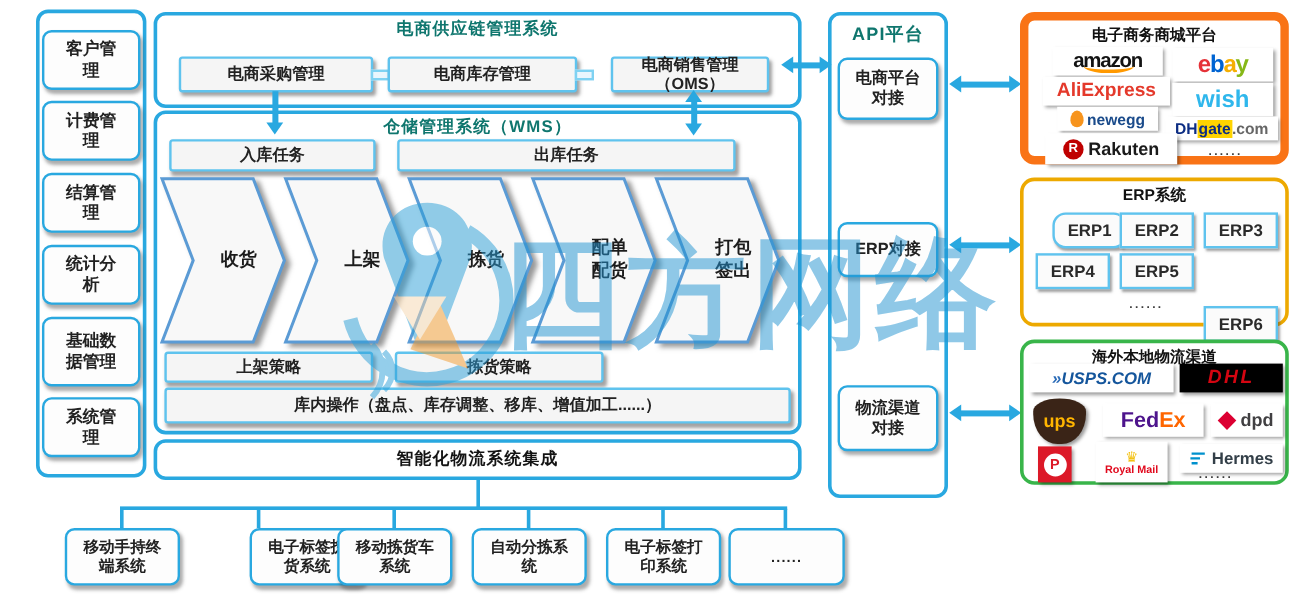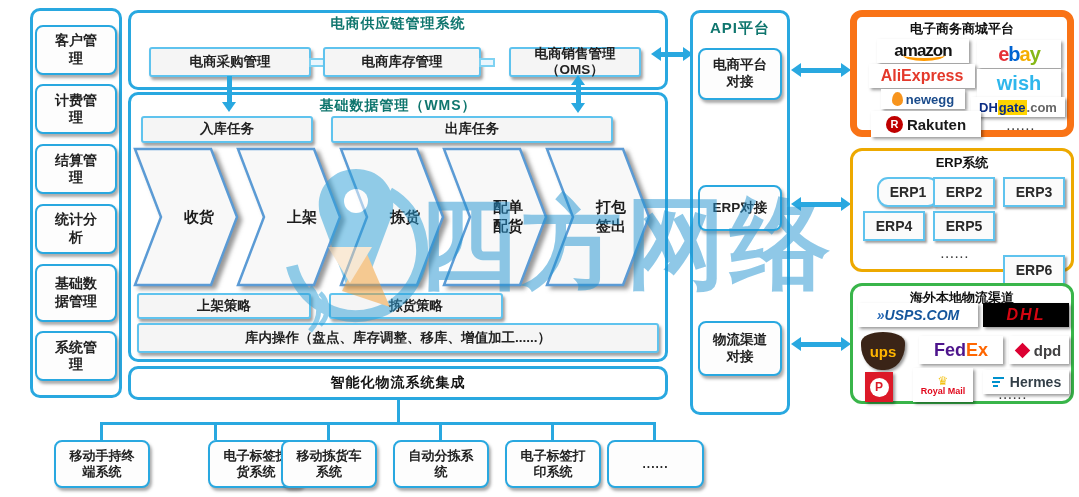--- a/index.html
+++ b/index.html
@@ -67,21 +67,21 @@
   <div class="frame" style="left:128px;top:10px;width:540px;height:80px;">
     <div class="sec-title">电商供应链管理系统</div>
     <div class="tbox" style="left:18px;top:34px;width:162px;height:30px;">电商采购管理</div>
     <div class="conn" style="left:178px;top:45px;width:16px;"></div>
     <div class="tbox" style="left:192px;top:34px;width:158px;height:30px;">电商库存管理</div>
     <div class="conn" style="left:348px;top:45px;width:16px;"></div>
     <div class="tbox" style="left:362px;top:34px;width:132px;height:30px;margin-left:16px;">电商销售管理（OMS）</div>
   </div>
 
   <div class="frame" style="left:128px;top:92px;width:540px;height:270px;">
-    <div class="sec-title">基础数据管理（WMS）</div>
+    <div class="sec-title">仓储管理系统（WMS）</div>
     <div class="tbox" style="left:10px;top:21px;width:172px;height:27px;">入库任务</div>
     <div class="tbox" style="left:200px;top:21px;width:282px;height:27px;">出库任务</div>
 
     <svg style="position:absolute;left:2px;top:52px;filter:drop-shadow(4px 3px 2px rgba(50,50,50,.5));" width="530" height="140" viewBox="0 0 530 140">
       <g fill="#f8f8f8" stroke="#5B9BD5" stroke-width="2.5">
         <path d="M2 2 H78 L104 70 L78 138 H2 L28 70 Z"></path>
         <path d="M105 2 H181 L207 70 L181 138 H105 L131 70 Z"></path>
         <path d="M208 2 H284 L310 70 L284 138 H208 L234 70 Z"></path>
         <path d="M311 2 H387 L413 70 L387 138 H311 L337 70 Z"></path>
         <path d="M414 2 H490 L516 70 L490 138 H414 L440 70 Z"></path>

